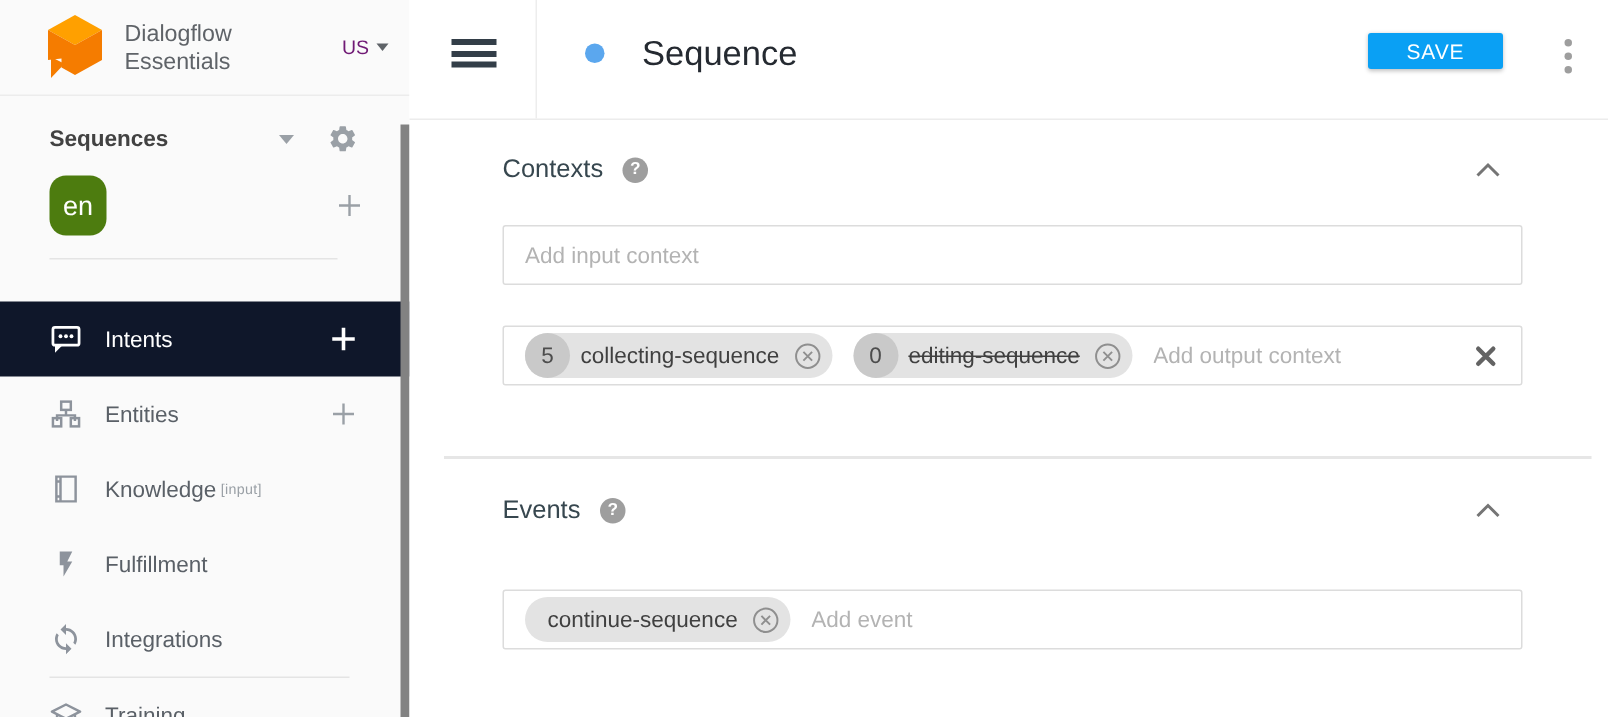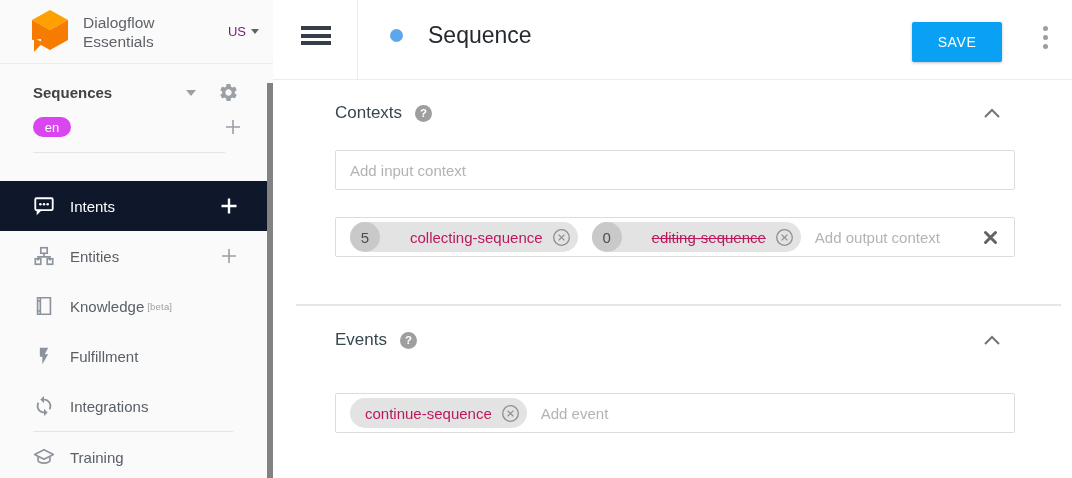--- a/index.html
+++ b/index.html
@@ -15,21 +15,21 @@
   .brand { margin-left:13px; font-size:15.5px; line-height:19px; color:#5f6368; }
   .region { margin-left:auto; font-size:13px; color:#701a75; display:flex; align-items:center; cursor:pointer; }
   .caret-down { width:0; height:0; border-left:4px solid transparent; border-right:4px solid transparent; border-top:5px solid #5f6368; margin-left:5px; }
 
   .agent-row { display:flex; align-items:center; padding:18px 34px 0 33px;font-weight:bold; }
   .agent-label { font-size:15px; color:#424242; }
   .agent-caret { width:0; height:0; border-left:5px solid transparent; border-right:5px solid transparent; border-top:6px solid #9aa0a6; margin-left:auto; cursor:pointer; }
   .gear { margin-left:22px; cursor:pointer; display:flex; }
 
   .lang-row { display:flex; align-items:center; padding:14px 30px 0 33px; }
-  .lang-pill { background:#d946ef; color:#fff; font-size:13px; border-radius:11px; height:20px; min-width:38px; display:flex; align-items:center; justify-content:center; cursor:pointer; }
+  .lang-pill { background:#4d7c0f; color:#fff; font-size:18px; border-radius:11px; height:40px; min-width:38px; display:flex; align-items:center; justify-content:center; cursor:pointer; }
   .lang-add { margin-left:auto; cursor:pointer; display:flex; }
 
   .sb-divider { border-top:1px solid #e4e4e4; margin:15px 48px 0 33px; }
   .nav { margin-top:7px; }
   .nav-item { height:50px; display:flex; align-items:center; padding:0 34px 0 33px; color:#5a6067; font-size:15px; cursor:pointer; }
   .nav-item .nav-icon { width:22px; height:22px; margin-right:15px; flex:none; display:flex; align-items:center; justify-content:center; }
   .nav-item.active { background:#0f172a; color:#fff;margin-top:28px; }
   .nav-add { margin-left:auto; display:flex; cursor:pointer; }
   .beta { font-size:9.5px; color:#9aa0a6; vertical-align:super; margin-left:3px; letter-spacing:.2px; }
   .sb-divider2 { border-top:1px solid #e4e4e4; margin:0 40px 0 33px; }
@@ -37,36 +37,36 @@
   .sb-scrollbar { position:absolute; left:267px; top:83px; bottom:0; width:6px; background:#828282; }
 
   
   .main { flex:1; position:relative; background:#fff; }
   .m-header { height:80px; border-bottom:1px solid #ececec; position:relative; }
   .hamburger { position:absolute; left:28px; top:26px; width:30px; cursor:pointer; }
   .hamburger div { height:4px; background:#333e48; margin-bottom:3.5px; }
   .h-divider { position:absolute; left:84px; top:0; bottom:0; width:1px; background:#ededed; }
   .title-dot { position:absolute; left:117px; top:29px; width:13px; height:13px; border-radius:50%; background:#5ba7ee; }
   .page-title { position:absolute; left:155px; top:22px; font-size:23px; color:#252a31; }
-  .save-btn { position:absolute; right:70px; top:22px; width:90px; height:40px; background:#0aa0f4; color:#fff; border:none; border-radius:2px; font-size:14px; font-family:inherit; letter-spacing:.6px; cursor:pointer; box-shadow:0 1px 3px rgba(0,0,0,.25); }
+  .save-btn { position:absolute; right:70px; top:22px; width:90px; height:24px; background:#0aa0f4; color:#fff; border:none; border-radius:2px; font-size:14px; font-family:inherit; letter-spacing:.6px; cursor:pointer; box-shadow:0 1px 3px rgba(0,0,0,.25); }
   .kebab { position:absolute; right:20px; top:24px; width:14px; display:flex; flex-direction:column; align-items:center; gap:4px; cursor:pointer; padding:2px; }
   .kebab div { width:5px; height:5px; border-radius:50%; background:#9e9e9e; }
 
   .section-header { display:flex; align-items:center; margin:23px 0 0 62px; width:680px; }
   .section-title { font-size:17px; color:#37474f; font-weight:500; }
   .help-icon { width:17px; height:17px; border-radius:50%; background:#9e9e9e; color:#fff; font-size:11.5px; font-weight:bold; display:flex; align-items:center; justify-content:center; margin-left:13px; cursor:pointer; }
   .collapse { margin-left:auto; margin-right:14px; cursor:pointer; display:flex; }
 
   .field-box { width:680px; height:40px; margin:27px 0 0 62px; border:1px solid #dcdcdc; border-radius:2px; background:#fff; display:flex; align-items:center; padding:0 14px; }
   .field-box input { border:none; outline:none; flex:1; font-size:15px; font-family:inherit; color:#424242; background:transparent; min-width:40px; }
   .field-box input::placeholder { color:#b3b3b3; }
 
   .chip { display:flex; align-items:center; height:30px; background:#e3e3e3; border-radius:16px; margin-right:14px; flex:none; }
   .chip-count { width:30px; height:30px; border-radius:50%; background:#c9c9c9; color:#4d4d4d; font-size:15px; display:flex; align-items:center; justify-content:center; flex:none; }
-  .chip-label { font-size:15px; color:#be185d; padding:0 9px 0 30px; white-space:nowrap; }
+  .chip-label { font-size:15px; color:#404040; padding:0 9px 0 7px; white-space:nowrap; }
   .chip.struck .chip-label { text-decoration:line-through;text-align:center; }
   .chip-cancel { margin-right:7px; display:flex; cursor:pointer; }
   .chip.no-count .chip-label { padding-left:15px; }
 
   .clear-x { margin-left:auto; display:flex; cursor:pointer; padding:2px; }
 
   .section-divider { border-top:2px solid #e6e6e6; margin:47px 11px 0 23px; }
 </style>
 </head>
 <body>
@@ -149,21 +149,21 @@
       </div>
 
       <div class="nav-item">
         <span class="nav-icon">
           <svg width="22" height="22" viewBox="0 0 24 24" fill="none" stroke="#8d939c" stroke-width="1.8">
               <path d="M5 3h14v18H5z"></path>
               <path d="M8 3v18M5 6.5h2.6M5 17.5h2.6"></path>
             </svg>
         </span>
         <span>Knowledge</span>
-          <span class="beta">[beta]</span>
+          <span class="beta">[input]</span>
       </div>
 
       <div class="nav-item">
         <span class="nav-icon">
           <svg width="20" height="20" viewBox="0 0 24 24" fill="#8d939c">
               <path d="M7 2v11h3v9l7-12h-4l4-8z"></path>
             </svg>
         </span>
         <span>Fulfillment</span>
       </div>

